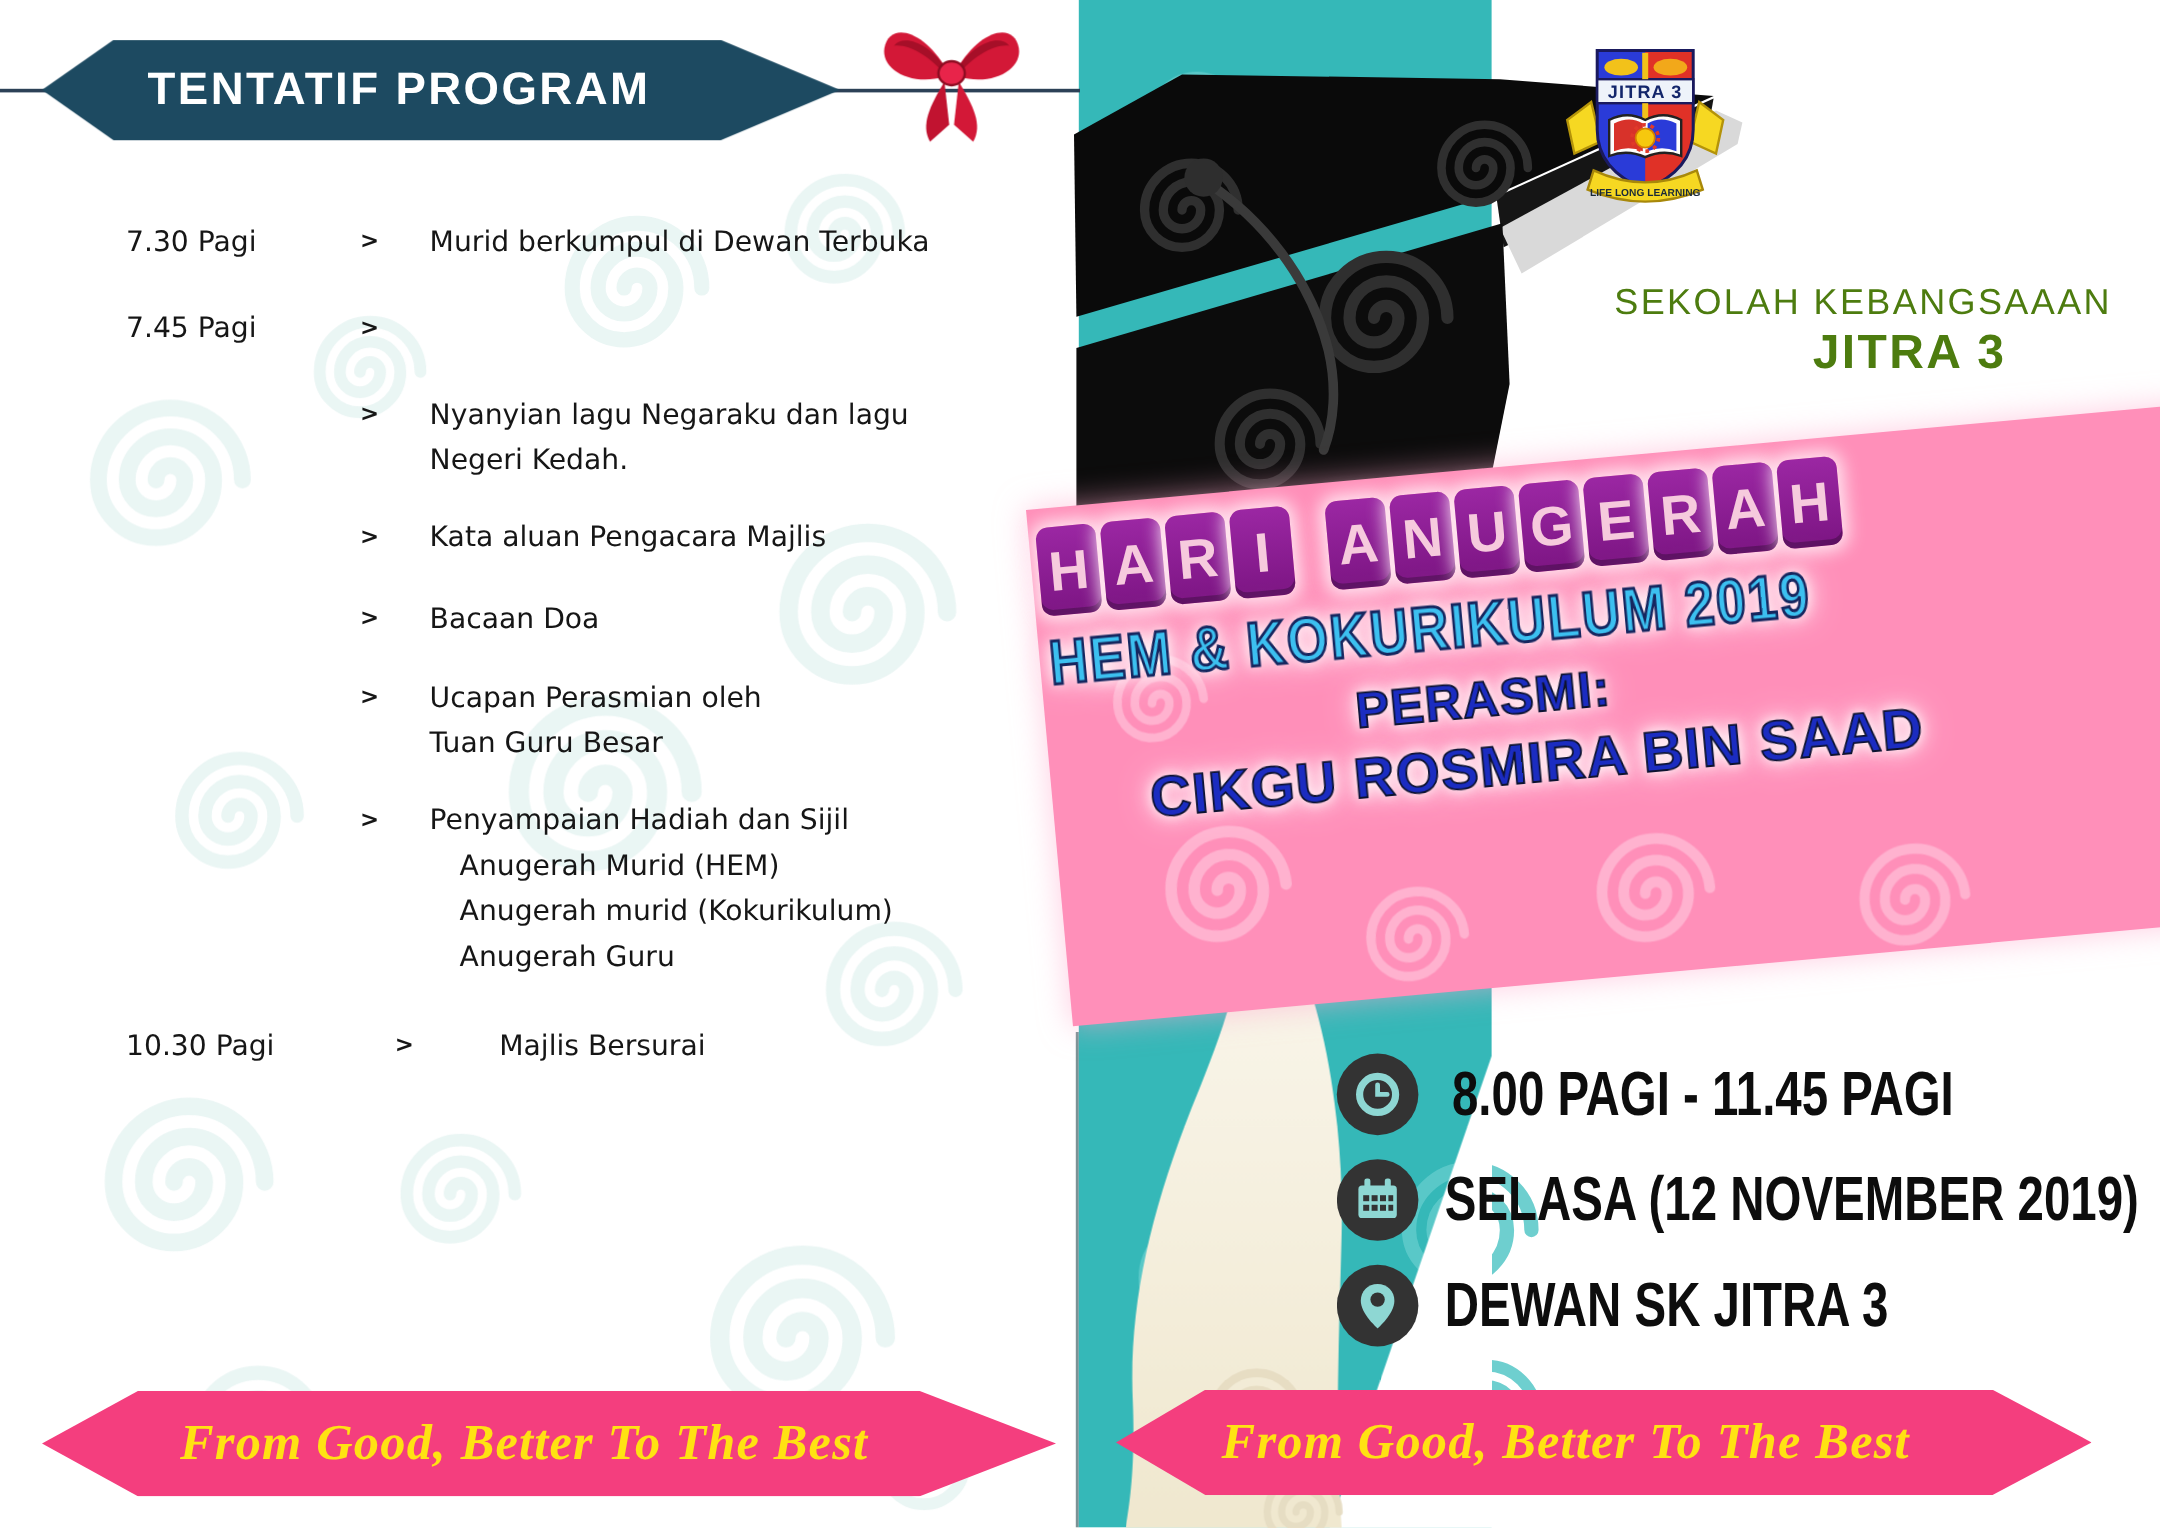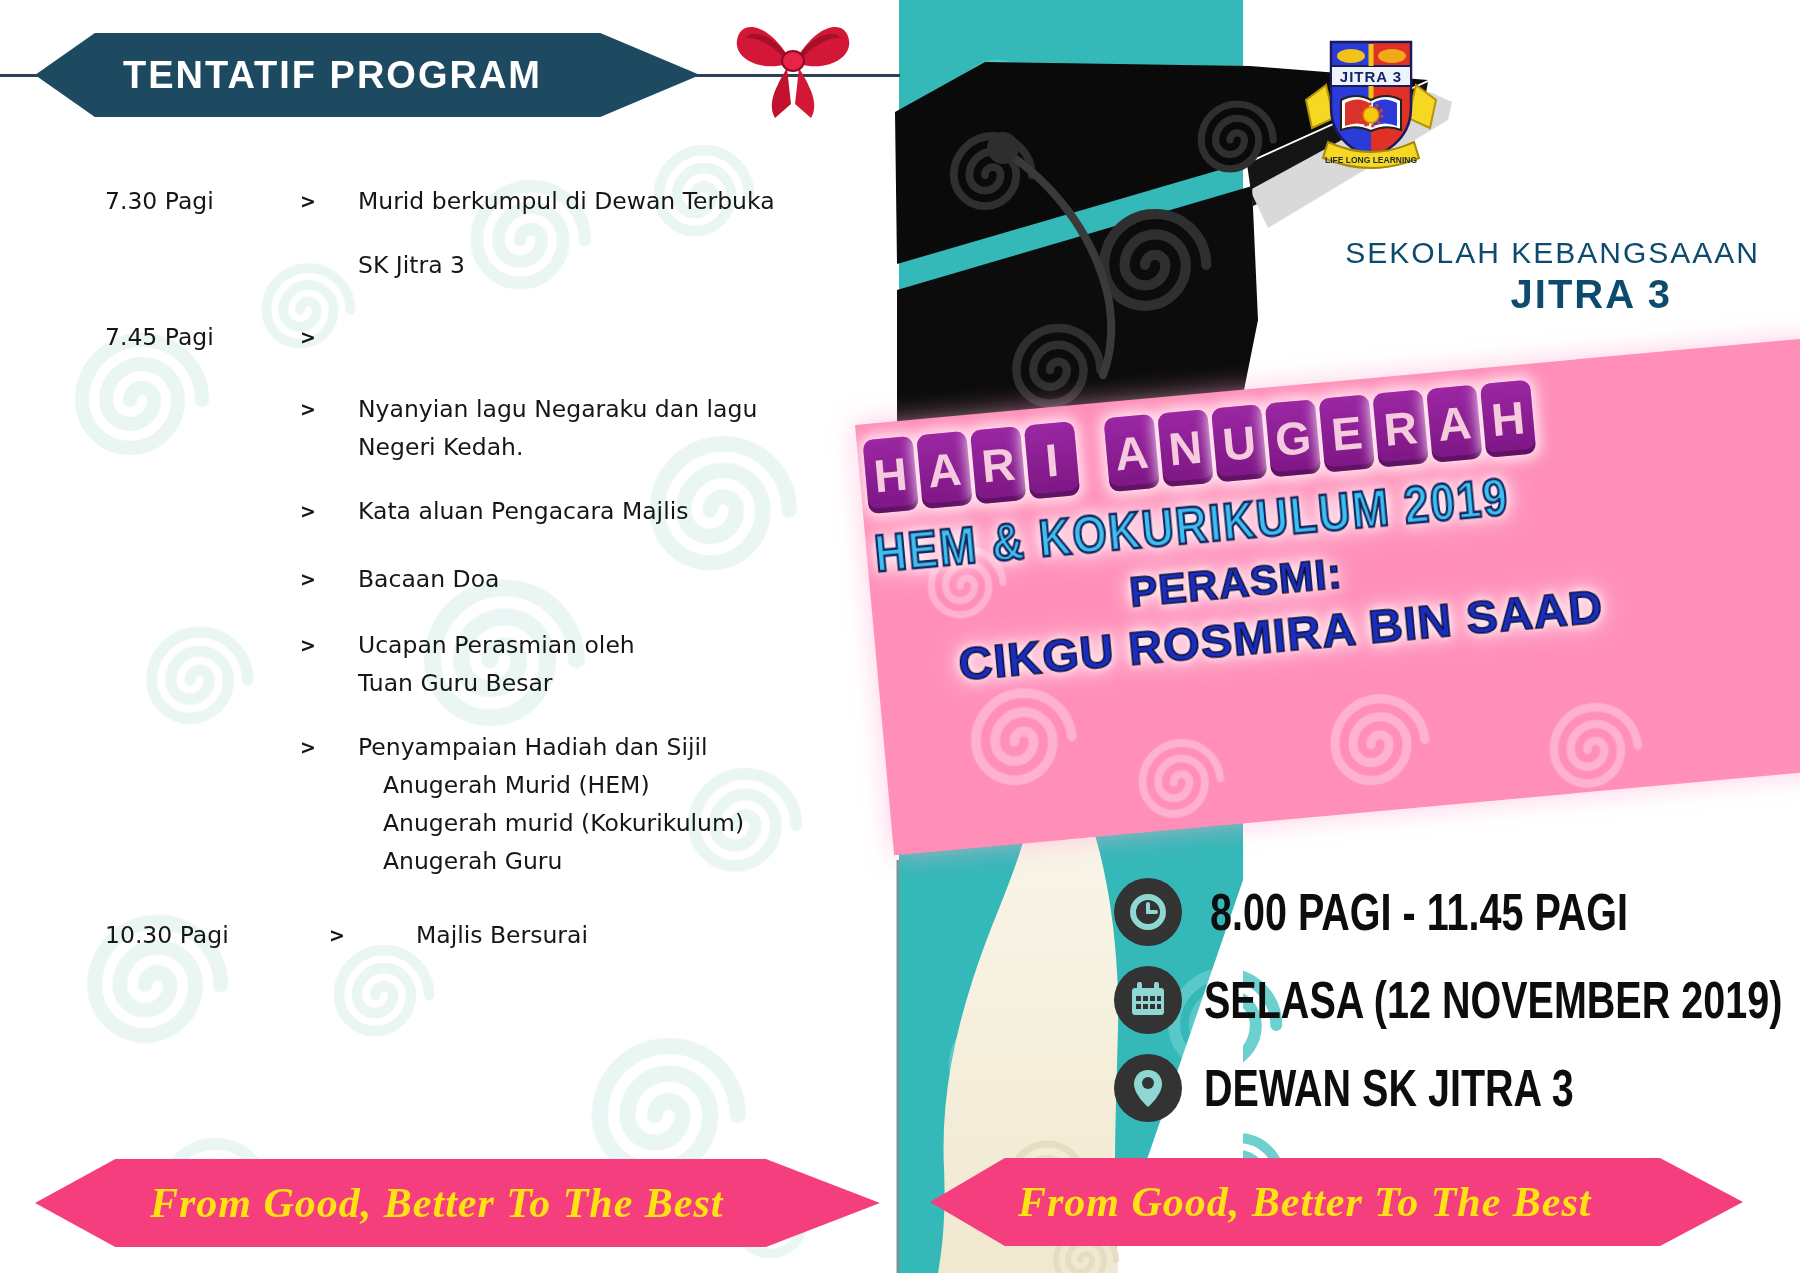--- a/index.html
+++ b/index.html
@@ -26,21 +26,21 @@
   
   .foot-banner{height:88px;background:#f43e7e;display:flex;align-items:center;}
   #foot-left{left:35px;top:1159px;width:845px;
     clip-path:polygon(9.5% 0,86.5% 0,100% 50%,86.5% 100%,9.5% 100%,0 50%);padding-left:115px;box-sizing:border-box;}
   #foot-right{left:930px;top:1158px;width:813px;
     clip-path:polygon(9.2% 0,89.8% 0,100% 50%,89.8% 100%,9.2% 100%,0 50%);padding-left:88px;box-sizing:border-box;}
   .script-text{font-family:"Liberation Serif",serif;font-style:italic;font-weight:bold;
     font-size:42px;color:#ffe212;letter-spacing:1px;white-space:nowrap;}
 
   
-  #school-name{left:1230px;top:236px;width:530px;text-align:right;color:#0c4a6e;}
+  #school-name{left:1230px;top:236px;width:530px;text-align:right;color:#4d7c0f;}
   #school-name .l1{font-size:30px;letter-spacing:2px;}
   #school-name .l2{font-size:40px;font-weight:bold;letter-spacing:2px;padding-right:88px;margin-top:2px;}
 
   
   #event-banner{left:855px;top:425px;width:992px;height:432px;background:#ff8fb9;
     transform:rotate(-5.2deg);transform-origin:top left;
     box-shadow:0 0 26px rgba(255,170,205,.6);}
   #hari-tiles{position:absolute;left:6px;top:16px;white-space:nowrap;}
   .tile{display:inline-flex;align-items:center;justify-content:center;width:50px;height:74px;
     margin-right:4px;border-radius:10px;background:linear-gradient(#9b27a3,#7c1583);
@@ -152,25 +152,20 @@
   <path d="M66,62 C78,82 86,98 78,112 L62,98 Z" fill="#d31837"></path>
   <ellipse cx="60" cy="55" rx="11" ry="10" fill="#e8244a" stroke="#8e0c22" stroke-width="2"></ellipse>
 </svg>
 
 <div class="abs" id="schedule">
     <div class="sch-row">
       <span class="sch-time">7.30 Pagi</span>
       <span class="sch-bullet">&gt;</span>
       <span class="sch-text">Murid berkumpul di Dewan Terbuka</span>
     </div>
-    <div class="sch-row" style="margin-top: 26px;">
-      <span class="sch-time"></span>
-      <span class="sch-bullet"></span>
-      <span class="sch-text">SK Jitra 3</span>
-    </div>
     <div class="sch-row" style="margin-top: 34px;">
       <span class="sch-time">7.45 Pagi</span>
       <span class="sch-bullet">&gt;</span>
     </div>
     <div class="sch-row" style="margin-top: 34px;">
       <span class="sch-time"></span>
       <span class="sch-bullet">&gt;</span>
       <span class="sch-text">Nyanyian lagu Negaraku dan lagu</span>
     </div>
     <div class="sch-row">

